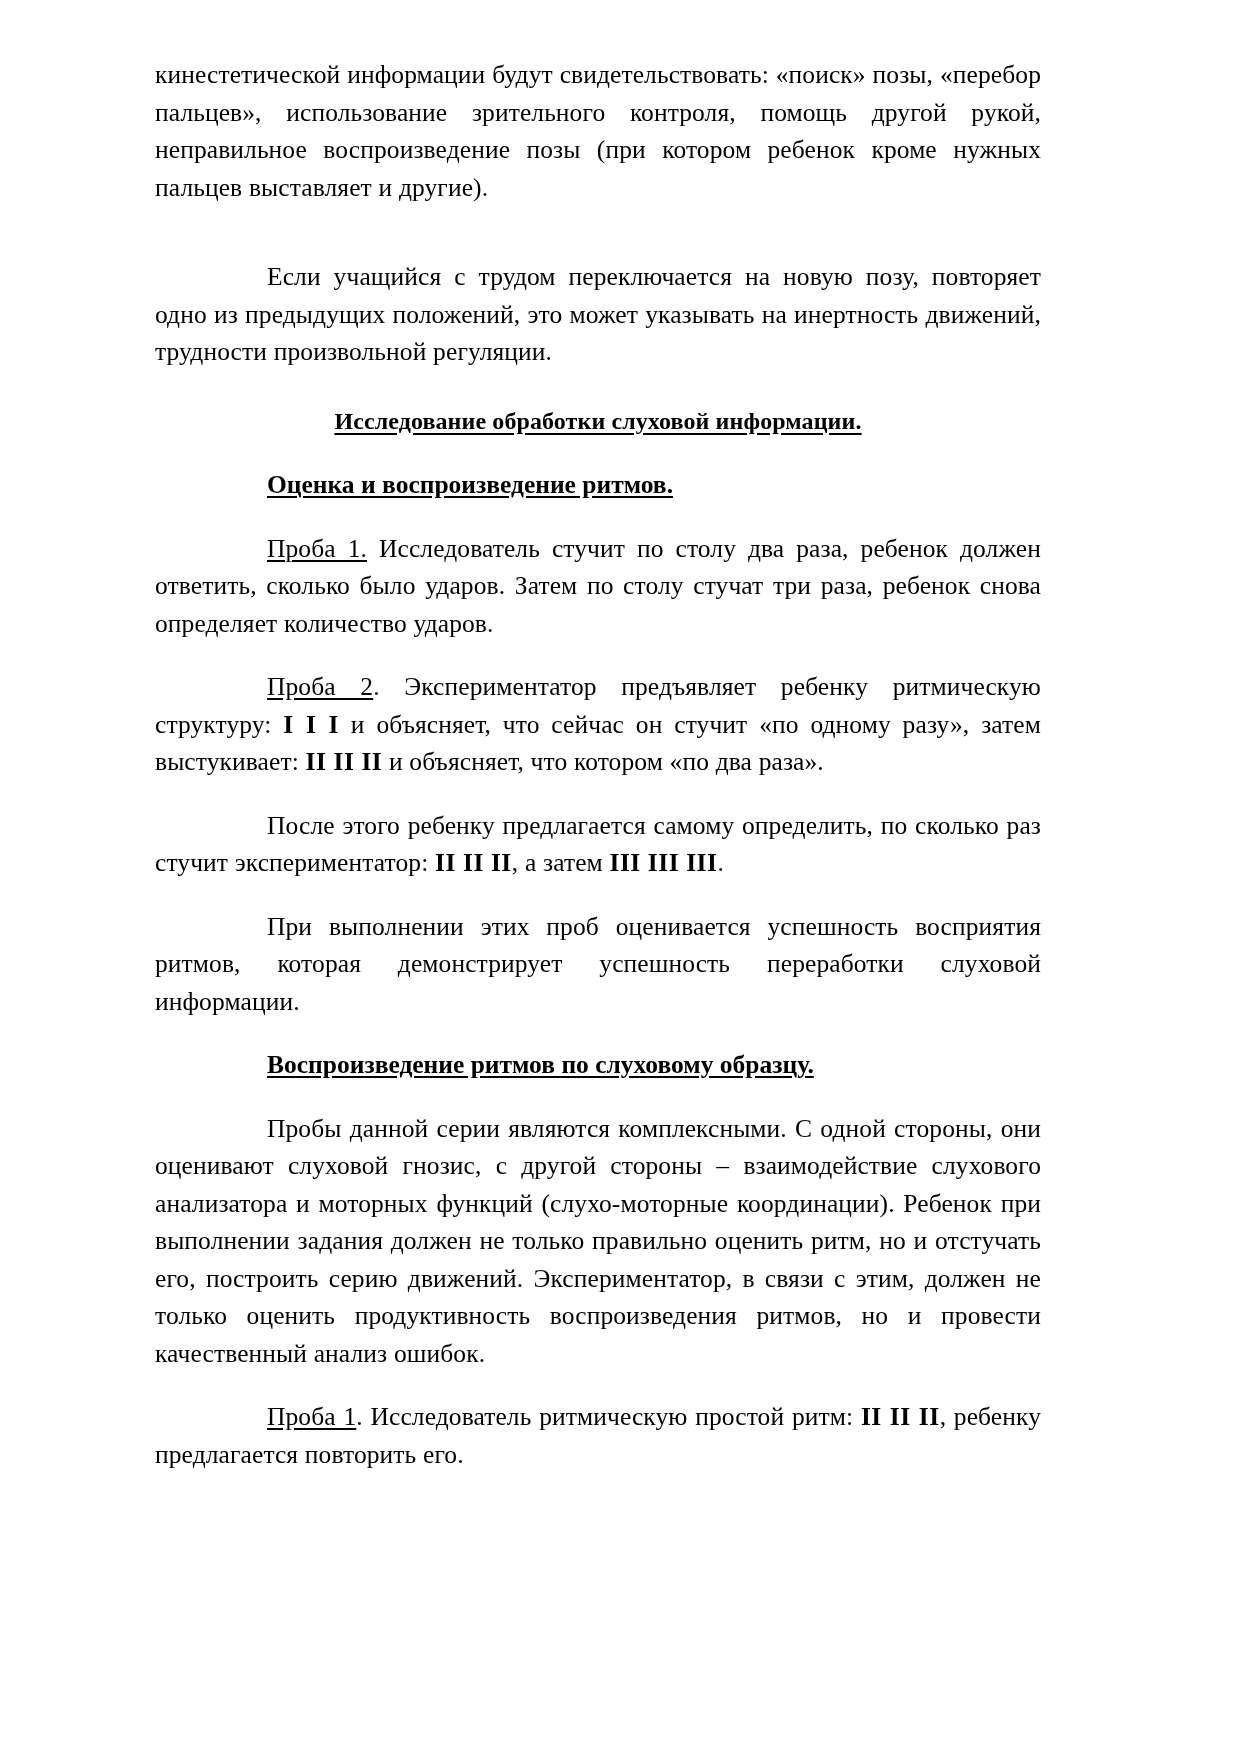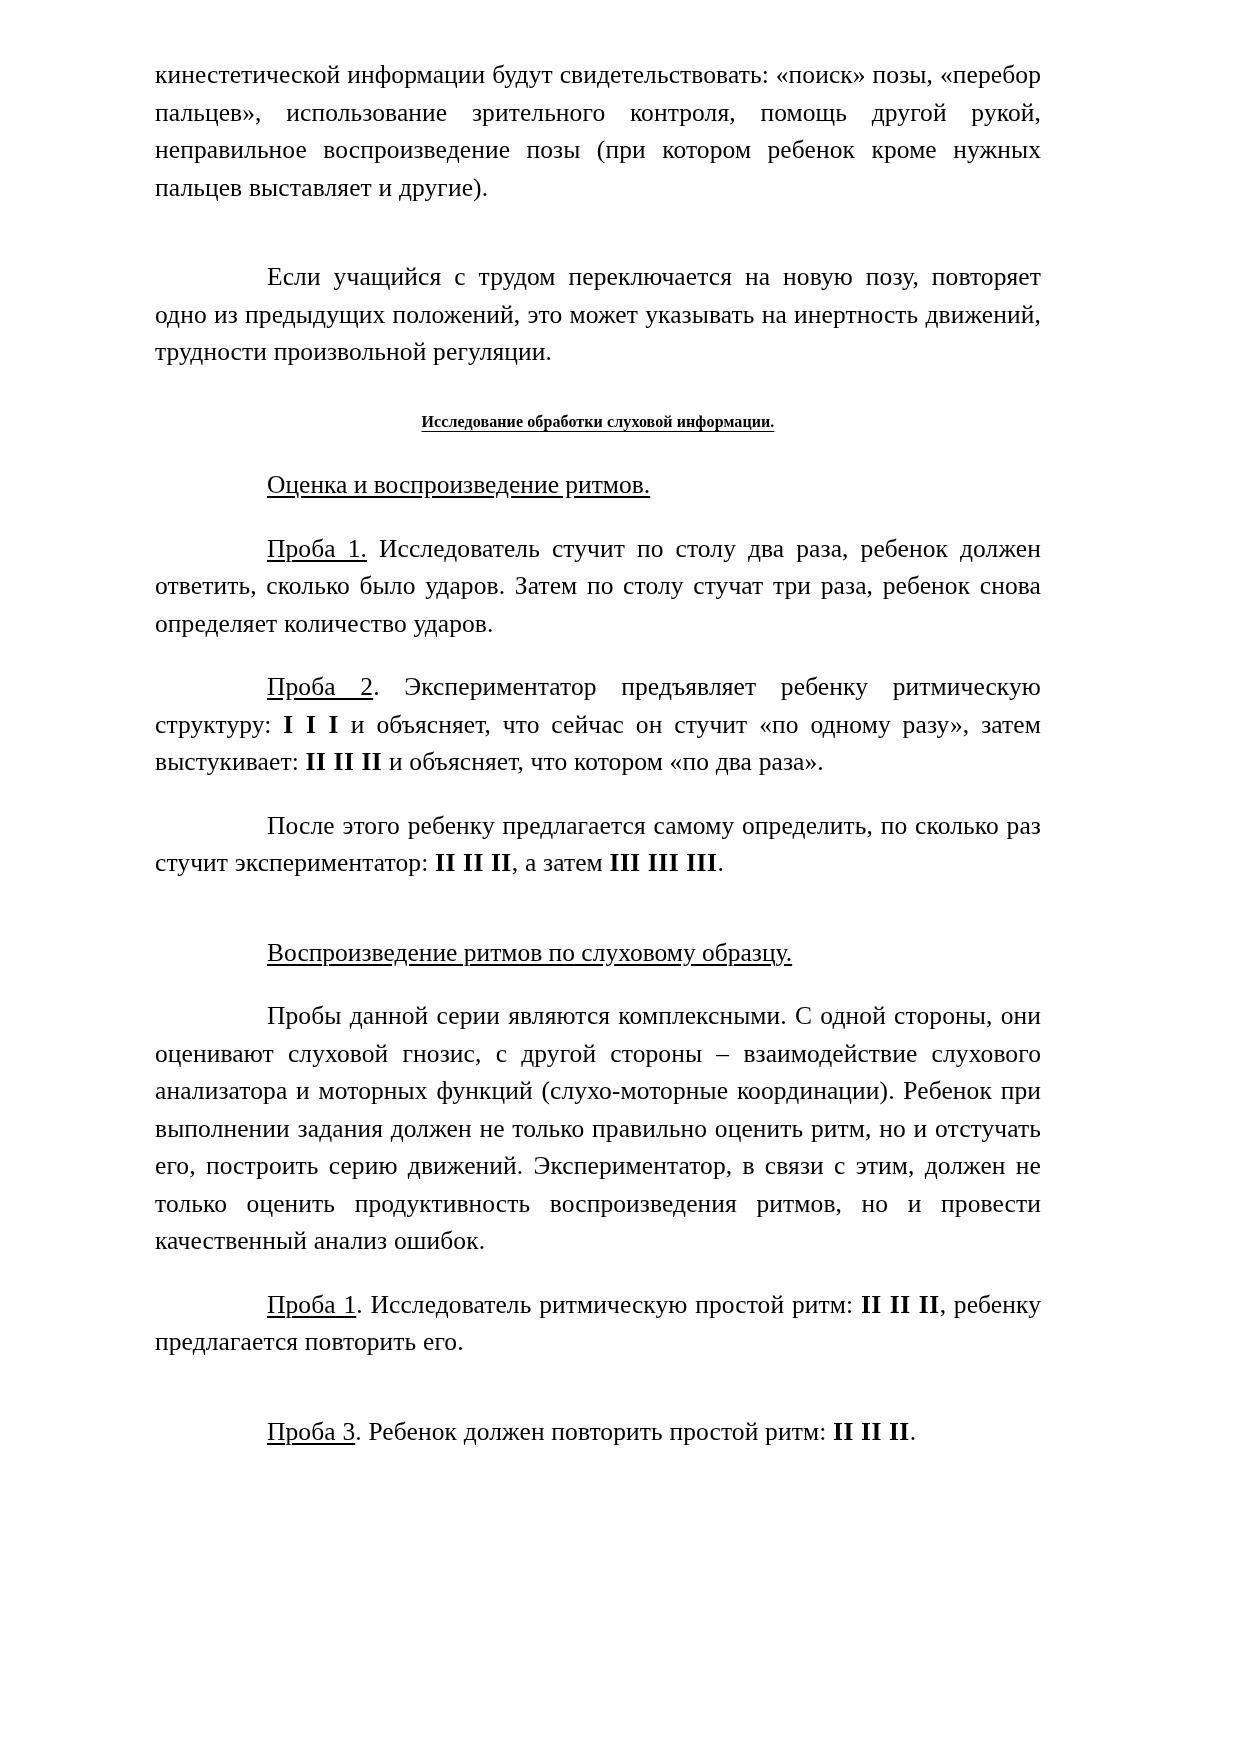--- a/index.html
+++ b/index.html
@@ -38,34 +38,35 @@
     text-indent: 112px;
   }
   p.noindent {
     text-indent: 0;
   }
   .gap-md { height: 26px; }
   .gap-lg { height: 32px; }
 
   h2.doc-heading {
     margin: 0;
-    font-size: 16px;
+    font-size: 24px;
     line-height: 37.5px;
     font-weight: bold;
     text-align: center;
     text-decoration: underline;
     text-underline-offset: 4px;
     letter-spacing: 0.1px;
   }
   p.subheading {
     margin: 0;
     font-size: 25.5px;
     line-height: 37.5px;
     text-indent: 112px;
     text-align: left;
+    font-weight: bold;
   }
   p.subheading .u {
     text-decoration: underline;
     text-underline-offset: 3px;
   }
   .u {
     text-decoration: underline;
     text-underline-offset: 3px;
   }
   .rhythm {
@@ -107,20 +108,21 @@
     <div class="gap-md"></div>
 
     <p class="para indent"><span class="probe-label">Проба 2</span><span>. Экспериментатор предъявляет ребенку ритмическую структуру: </span><span class="rhythm">I I I</span><span> и объясняет, что сейчас он стучит «по одному разу», затем выстукивает: </span><span class="rhythm">II II II</span><span> и объясняет, что котором «по два раза».</span></p>
 
     <div class="gap-md"></div>
 
     <p class="para indent"><span>После этого ребенку предлагается самому определить, по сколько раз стучит экспериментатор: </span><span class="rhythm">II II II</span><span>, а затем </span><span class="rhythm">III III III</span><span>.</span></p>
 
     <div class="gap-md"></div>
 
+    <p class="para indent">При выполнении этих проб оценивается успешность восприятия ритмов, которая демонстрирует успешность переработки слуховой информации.</p>
 
     <div class="gap-md"></div>
 
     <p class="subheading"><span class="u">Воспроизведение ритмов по слуховому образцу.</span></p>
 
     <div class="gap-md"></div>
 
     <p class="para indent">Пробы данной серии являются комплексными. С одной стороны, они оценивают слуховой гнозис, с другой стороны – взаимодействие слухового анализатора и моторных функций (слухо-моторные координации). Ребенок при выполнении задания должен не только правильно оценить ритм, но и отстучать его, построить серию движений. Экспериментатор, в связи с этим, должен не только оценить продуктивность воспроизведения ритмов, но и провести качественный анализ ошибок.</p>
 
     <div class="gap-md"></div>

